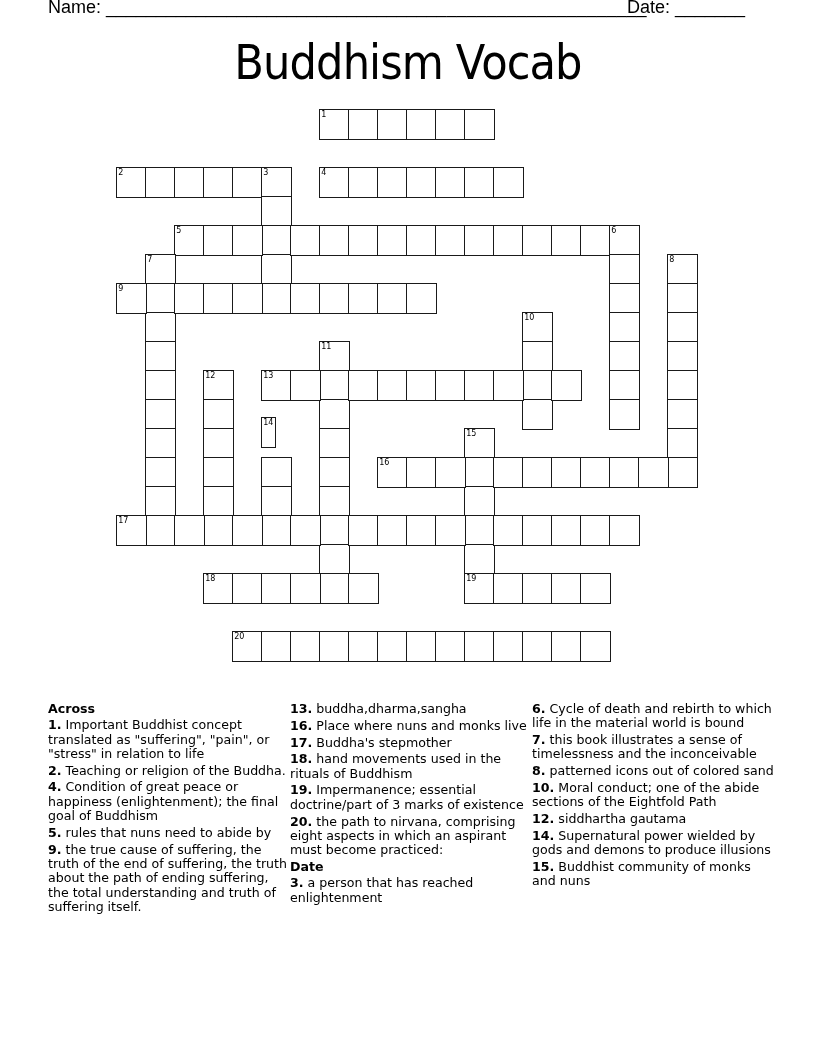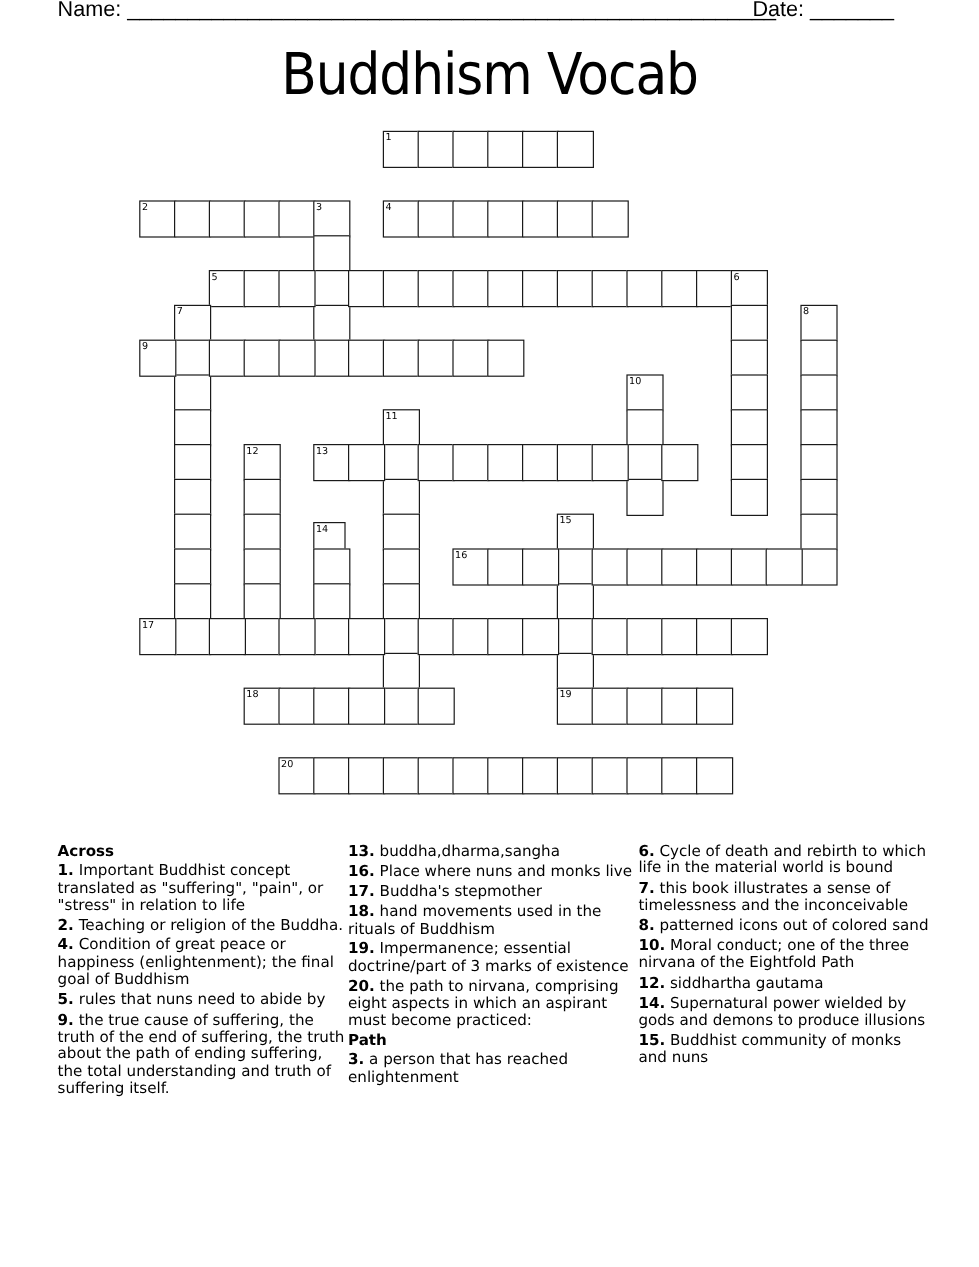--- a/index.html
+++ b/index.html
@@ -146,21 +146,21 @@
       <span class="num">13</span>
     </div>
     <div class="cell" style="left: 291px; top: 371px; width: 30.5px; height: 30.5px;"></div>
     <div class="cell" style="left: 349px; top: 371px; width: 30.5px; height: 30.5px;"></div>
     <div class="cell" style="left: 378px; top: 371px; width: 30.5px; height: 30.5px;"></div>
     <div class="cell" style="left: 407px; top: 371px; width: 30.5px; height: 30.5px;"></div>
     <div class="cell" style="left: 436px; top: 371px; width: 30.5px; height: 30.5px;"></div>
     <div class="cell" style="left: 465px; top: 371px; width: 30.5px; height: 30.5px;"></div>
     <div class="cell" style="left: 494px; top: 371px; width: 30.5px; height: 30.5px;"></div>
     <div class="cell" style="left: 552px; top: 371px; width: 30.5px; height: 30.5px;"></div>
-    <div class="cell" style="left: 262px; top: 436px; width: 27px; height: 30.5px;">
+    <div class="cell" style="left: 262px; top: 418px; width: 15px; height: 30.5px;">
       <span class="num">14</span>
     </div>
     <div class="cell" style="left: 262px; top: 458px; width: 30.5px; height: 30.5px;"></div>
     <div class="cell" style="left: 262px; top: 487px; width: 30.5px; height: 30.5px;"></div>
     <div class="cell" style="left: 262px; top: 516px; width: 30.5px; height: 30.5px;"></div>
     <div class="cell" style="left: 465px; top: 429px; width: 30.5px; height: 30.5px;">
       <span class="num">15</span>
     </div>
     <div class="cell" style="left: 465px; top: 458px; width: 30.5px; height: 30.5px;"></div>
     <div class="cell" style="left: 465px; top: 487px; width: 30.5px; height: 30.5px;"></div>
@@ -232,25 +232,25 @@
   <div class="clue"><b>9.</b> <span>the true cause of suffering, the truth of the end of suffering, the truth about the path of ending suffering, the total understanding and truth of suffering itself.</span></div>
 </div>
 
 <div class="clues col2">
   <div class="clue"><b>13.</b> <span>buddha,dharma,sangha</span></div>
   <div class="clue"><b>16.</b> <span>Place where nuns and monks live</span></div>
   <div class="clue"><b>17.</b> <span>Buddha's stepmother</span></div>
   <div class="clue"><b>18.</b> <span>hand movements used in the rituals of Buddhism</span></div>
   <div class="clue"><b>19.</b> <span>Impermanence; essential doctrine/part of 3 marks of existence</span></div>
   <div class="clue"><b>20.</b> <span>the path to nirvana, comprising eight aspects in which an aspirant must become practiced:</span></div>
-  <span class="sec-head">Path</span>
+  <span class="sec-head">Date</span>
   <div class="clue"><b>3.</b> <span>a person that has reached enlightenment</span></div>
 </div>
 
 <div class="clues col3">
   <div class="clue"><b>6.</b> <span>Cycle of death and rebirth to which life in the material world is bound</span></div>
   <div class="clue"><b>7.</b> <span>this book illustrates a sense of timelessness and the inconceivable</span></div>
   <div class="clue"><b>8.</b> <span>patterned icons out of colored sand</span></div>
-  <div class="clue"><b>10.</b> <span>Moral conduct; one of the three nirvana of the Eightfold Path</span></div>
+  <div class="clue"><b>10.</b> <span>Moral conduct; one of the abide sections of the Eightfold Path</span></div>
   <div class="clue"><b>12.</b> <span>siddhartha gautama</span></div>
   <div class="clue"><b>14.</b> <span>Supernatural power wielded by gods and demons to produce illusions</span></div>
   <div class="clue"><b>15.</b> <span>Buddhist community of monks and nuns</span></div>
 </div>
 
 </body></html>

